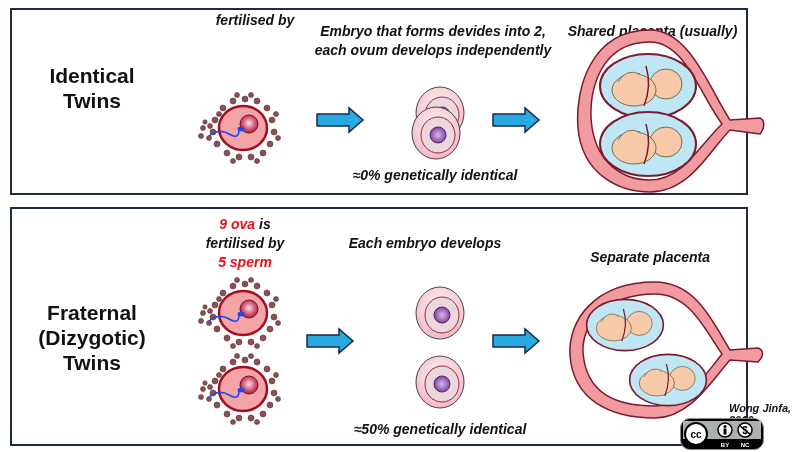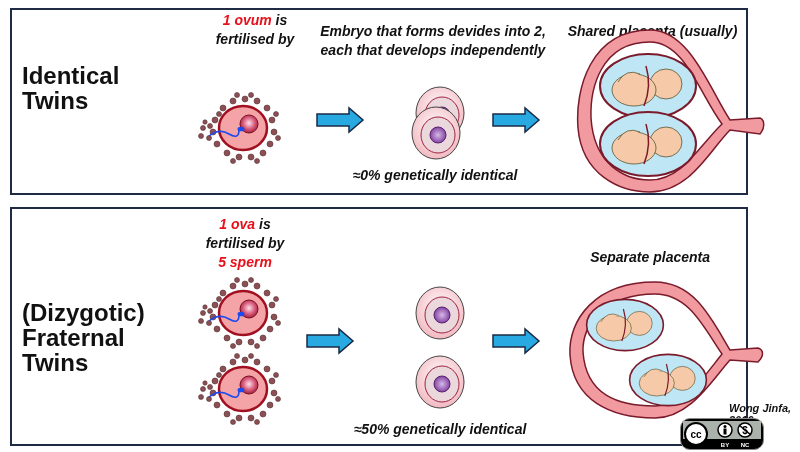--- a/index.html
+++ b/index.html
@@ -1,64 +1,64 @@
 <!DOCTYPE html>
 <html><head>
 <meta charset="utf-8">
 <style>
   html, body { margin:0; padding:0; background:#ffffff; }
   body { width:800px; height:452px; position:relative; overflow:hidden; font-family:"Liberation Sans", "DejaVu Sans", sans-serif; }
   .panel { position:absolute; left:10px; width:738px; border:2px solid #1f2a44; background:#fff; box-sizing:border-box; }
   #panel-top { top:8px; height:187px; }
   #panel-bottom { top:207px; height:239px; }
-  .label-main { position:absolute; font-weight:bold; font-size:24px; text-align:left; color:#111; line-height:25px; }
+  .label-main { position:absolute; font-weight:bold; font-size:21px; text-align:center; color:#111; line-height:25px; }
   .txt { position:absolute; font-style:italic; font-weight:bold; font-size:14px; color:#111; text-align:center; line-height:19px; white-space:nowrap; }
   .red { color:#e8101a; }
   svg.abs { position:absolute; overflow:visible; }
   .credit { position:absolute; font-style:italic; font-weight:bold; font-size:11px; color:#111; }
   .cc-badge { position:absolute; background:#000; border:1px solid #888; }
 </style>
 </head>
 <body>
 
 <div id="panel-top" class="panel"></div>
 
 <div class="label-main" style="left:22px;top:63px;width:140px;">
   <div>Identical</div>
   <div>Twins</div>
 </div>
 
 <div class="txt" style="left:195px;top:11px;width:120px;">
-  <div><span class="red">1 ovum</span><span> is</span></div>
   <div>fertilised by</div>
 </div>
 
 <div class="txt" style="left:308px;top:22px;width:250px;">
   <div>Embryo that forms devides into 2,</div>
-  <div>each that develops independently</div>
+  <div>each ovum develops independently</div>
 </div>
 
 <div class="txt" style="left:565px;top:22px;width:175px;">Shared placenta (usually)</div>
 <div class="txt" style="left:330px;top:166px;width:210px;">≈0% genetically identical</div>
 
 <div id="panel-bottom" class="panel"></div>
 
 <div class="label-main" style="left:22px;top:300px;width:140px;">
+  <div>Fraternal</div>
   <div>(Dizygotic)</div>
-  <div>Fraternal</div>
   <div>Twins</div>
 </div>
 
 <div class="txt" style="left:185px;top:215px;width:120px;">
-  <div><span class="red">1 ova</span><span> is</span></div>
+  <div><span class="red">9 ova</span><span> is</span></div>
   <div>fertilised by</div>
   <div class="red">5 sperm</div>
 </div>
 
 <div class="txt" style="left:340px;top:234px;width:170px;">
+  <div>Each embryo develops</div>
 </div>
 
 <div class="txt" style="left:570px;top:248px;width:140px;text-align:right;">Separate placenta</div>
 <div class="txt" style="left:335px;top:420px;width:210px;">≈50% genetically identical</div>
 
 <svg class="abs" style="left:0;top:0" width="800" height="452">
   <defs>
     <radialGradient id="nuc" cx="50%" cy="45%" r="55%">
       <stop offset="0%" stop-color="#fde0ea"></stop>
         <stop offset="60%" stop-color="#d85a7a"></stop>

